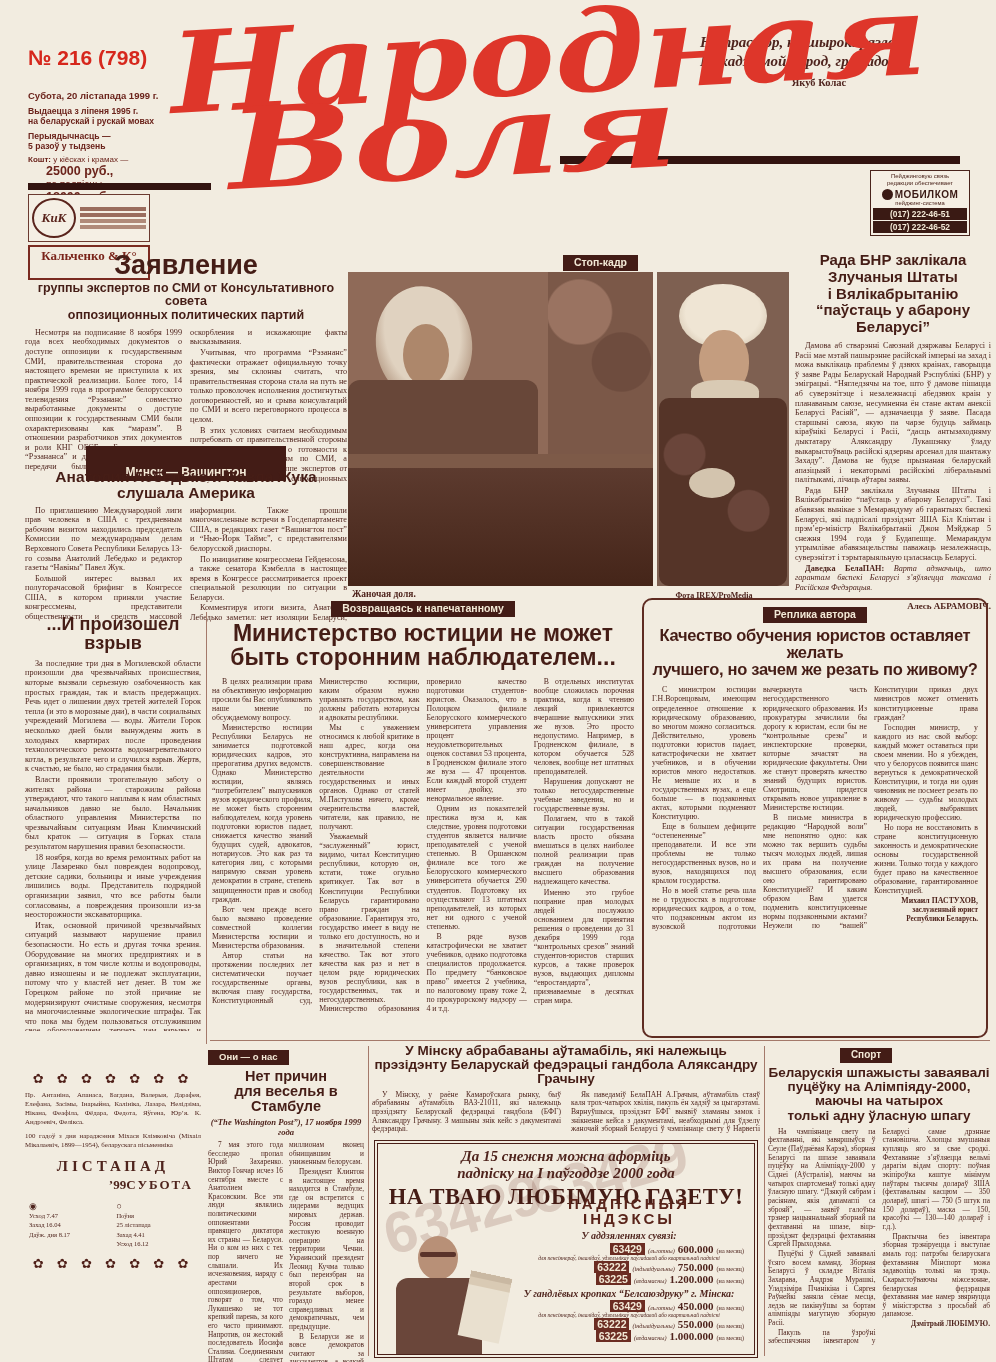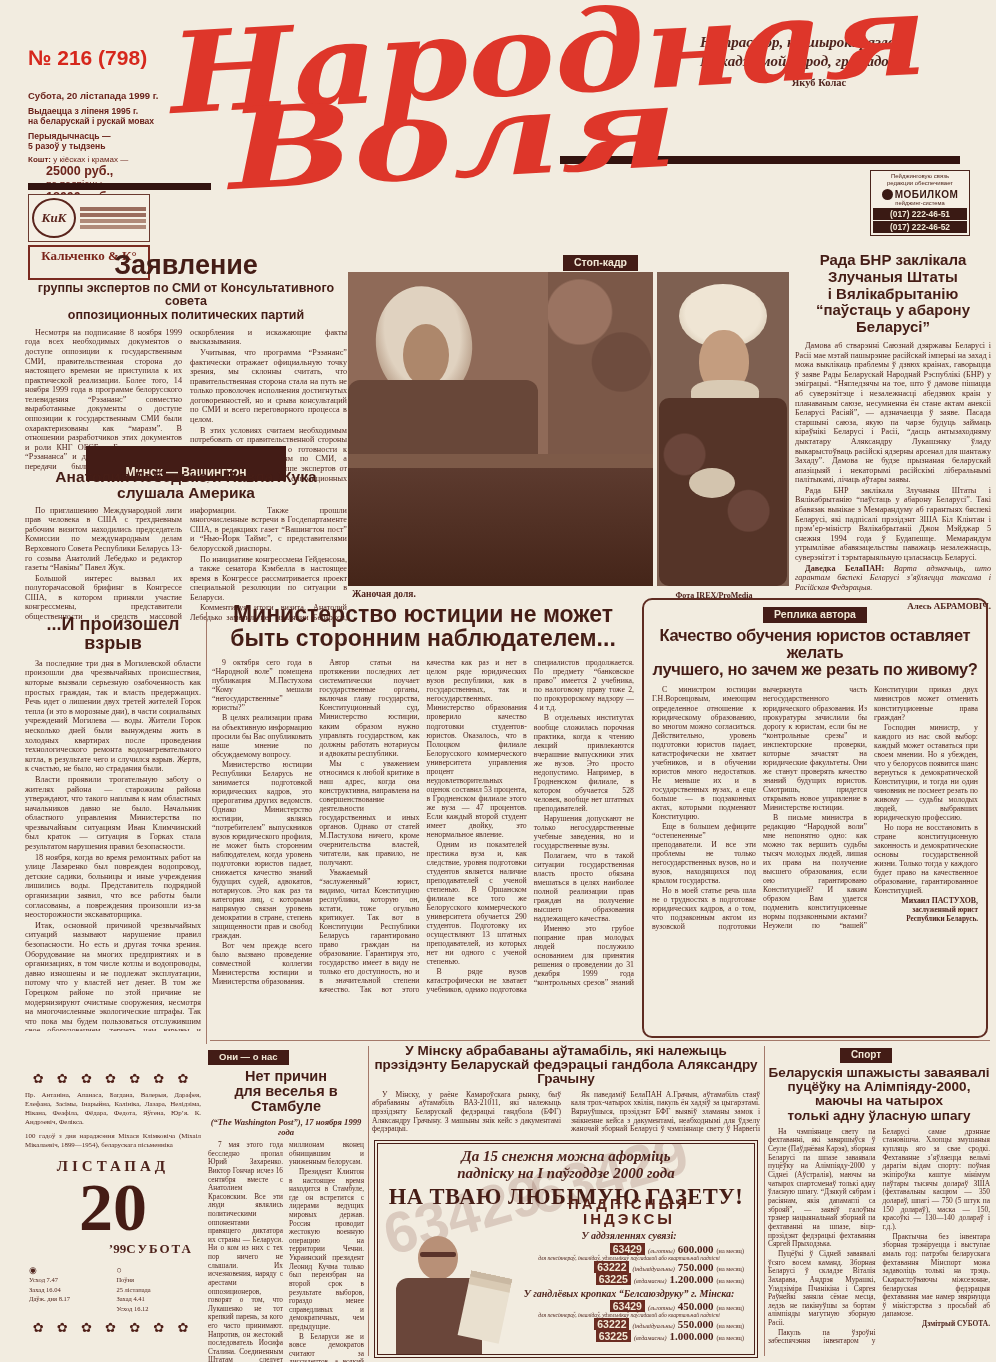--- a/index.html
+++ b/index.html
@@ -173,26 +173,26 @@
     <div class="jtext" style="margin-top:6px;height:372px;font-size:8.2px;">
       <p>За последние три дня в Могилевской области произошли два чрезвычайных происшествия, которые вызвали серьезную озабоченность как простых граждан, так и власть предержащих. Речь идет о лишении двух третей жителей Горок тепла (и это в морозные дни), в части социальных учреждений Могилева — воды. Жители Горок несколько дней были вынуждены жить в холодных квартирах после проведения технологического ремонта водонагревательного котла, в результате чего и случился взрыв. Жертв, к счастью, не было, но страдания были.</p>
         <p>Власти проявили трогательную заботу о жителях района — старожилы района утверждают, что такого наплыва к нам областных начальников давно не было. Начальник областного управления Министерства по чрезвычайным ситуациям Иван Климчинский был краток — ситуация в Горках стала результатом нарушения правил безопасности.</p>
       <p>18 ноября, когда во время ремонтных работ на улице Лазаренко был поврежден водопровод, детские садики, больницы и иные учреждения лишились воды. Представитель подрядной организации заявил, что все работы были согласованы, а повреждения произошли из-за неосторожности экскаваторщика.</p>
         <p>Итак, основной причиной чрезвычайных ситуаций называют нарушение правил безопасности. Но есть и другая точка зрения. Оборудование на многих предприятиях и в организациях, в том числе котлы и водопроводы, давно изношены и не подлежат эксплуатации, потому что у властей нет денег. В том же Горецком районе по этой причине не модернизируют очистные сооружения, несмотря на многочисленные экологические штрафы. Так что пока мы будем пользоваться отслужившим свое оборудованием, терпеть нам взрывы и повреждения.</p>
 
     </div>
   </div>
 
   <div class="abs" style="left:212px;top:598px;width:422px;">
+    <div class="ctr"><span class="kicker">Возвращаясь к напечатанному</span></div>
     <div class="hl" style="font-size:23px;margin-top:4px;">
       <div>Министерство юстиции не может</div>
         <div>быть сторонним наблюдателем...</div>
     </div>
     <div class="jtext cols4" style="margin-top:8px;height:338px;font-size:7.8px;line-height:1.16;">
-      <p>9 октября сего года в “Народной воле” помещена публикация М.Пастухова “Кому мешали “негосударственные” юристы?”</p>
         <p>В целях реализации права на объективную информацию просили бы Вас опубликовать наше мнение по обсуждаемому вопросу.</p>
         <p>Министерство юстиции Республики Беларусь не занимается подготовкой юридических кадров, это прерогатива других ведомств. Однако Министерство юстиции, являясь “потребителем” выпускников вузов юридического профиля, не может быть сторонним наблюдателем, когда уровень подготовки юристов падает, снижается качество знаний будущих судей, адвокатов, нотариусов. Это как раз та категория лиц, с которыми напрямую связан уровень демократии в стране, степень защищенности прав и свобод граждан.</p>
       <p>Вот чем прежде всего было вызвано проведение совместной коллегии Министерства юстиции и Министерства образования.</p>
         <p>Автор статьи на протяжении последних лет систематически поучает государственные органы, включая главу государства, Конституционный суд, Министерство юстиции, каким образом нужно управлять государством, как должны работать нотариусы и адвокаты республики.</p>
         <p>Мы с уважением относимся к любой критике в наш адрес, когда она конструктивна, направлена на совершенствование деятельности государственных и иных органов. Однако от статей М.Пастухова ничего, кроме очернительства властей, читатели, как правило, не получают.</p>
       <p>Уважаемый “заслуженный” юрист, видимо, читал Конституцию республики, которую он, кстати, тоже огульно критикует. Так вот в Конституции Республики Беларусь гарантировано право граждан на образование. Гарантируя это, государство имеет в виду не только его доступность, но и в значительной степени качество. Так вот этого качества как раз и нет в целом ряде юридических вузов республики, как в государственных, так и негосударственных. Министерство образования проверило качество подготовки студентов-юристов. Оказалось, что в Полоцком филиале Белорусского коммерческого университета управления процент неудовлетворительных оценок составил 53 процента, в Гродненском филиале этого же вуза — 47 процентов. Если каждый второй студент имеет двойку, это ненормальное явление.</p>
         <p>Одним из показателей престижа вуза и, как следствие, уровня подготовки студентов является наличие преподавателей с ученой степенью. В Оршанском филиале все того же Белорусского коммерческого университета обучается 290 студентов. Подготовку их осуществляют 13 штатных преподавателей, из которых нет ни одного с ученой степенью.</p>
         <p>В ряде вузов катастрофически не хватает учебников, однако подготовка специалистов продолжается. По предмету “банковское право” имеется 2 учебника, по налоговому праву тоже 2, по прокурорскому надзору — 4 и т.д.</p>
       <p>В отдельных институтах вообще сложилась порочная практика, когда к чтению лекций привлекаются вчерашние выпускники этих же вузов. Это просто недопустимо. Например, в Гродненском филиале, в котором обучается 528 человек, вообще нет штатных преподавателей.</p>
         <p>Нарушения допускают не только негосударственные учебные заведения, но и государственные вузы.</p>
@@ -222,21 +222,20 @@
 
   <div class="hline" style="left:210px;top:1040px;width:780px;"></div>
   <div class="vline" style="left:368px;top:1046px;height:310px;"></div>
   <div class="vline" style="left:764px;top:1046px;height:310px;"></div>
 
   <div class="abs" style="left:25px;top:1072px;width:176px;">
     <div class="flowers">✿ ✿ ✿ ✿ ✿ ✿ ✿</div>
     <div class="jtext" style="font-size:6.9px;margin-top:6px;line-height:1.3;">Пр. Антаніна, Апанаса, Багдана, Валерыя, Дарафея, Елефана, Засімы, Інарыйна, Калініка, Лазара, Нелідзіма, Нікана, Феафіла, Фёдара, Федота, Яўгена, Юр’я. К. Андрэевіч, Фелікса.</div>
     <div class="jtext" style="font-size:6.9px;margin-top:5px;line-height:1.3;">100 гадоў з дня нараджэння Міхася Клімковіча (Міхаіл Мікалаевіч, 1899—1954), беларускага пісьменніка</div>
     <div class="ctr b" style="font-size:15px;letter-spacing:4px;margin-top:8px;">ЛІСТАПАД</div>
-    <div class="ctr b" style="font-size:68px;line-height:.95;color:#451c15;">20</div>
     <div style="display:flex;justify-content:flex-end;padding:0 8px;margin-top:2px;">
       <span class="b" style="font-size:13px;">’99</span>
       <span class="b" style="font-size:13px;letter-spacing:2px;">СУБОТА</span>
     </div>
     <div style="display:flex;justify-content:space-between;margin-top:8px;padding:0 4px;">
       <div style="width:48%;">
         <div style="font-size:9px;">◉</div>
         <div style="font-size:6.5px;line-height:1.45;">
           <div>Усход 7.47</div>
           <div>Захад 16.04</div>
@@ -352,17 +351,17 @@
       <div>Беларускія шпажысты заваявалі</div>
         <div>пуцёўку на Алімпіяду-2000,</div>
       <div>маючы на чатырох</div>
         <div>толькі адну ўласную шпагу</div>
     </div>
     <div class="jtext cols2" style="margin-top:5px;height:232px;font-size:7.4px;column-gap:7px;line-height:1.17;">
       <p>На чэмпіянаце свету па фехтаванні, які завяршыўся ў Сеуле (Паўднёвая Карэя), зборная Беларусі па шпазе заваявала пуцёўку на Алімпіяду-2000 у Сіднеі (Аўстралія), маючы на чатырох спартсменаў толькі адну ўласную шпагу. “Дзякуй сябрам і расіянам, якія дапамаглі са зброяй”, — заявіў галоўны трэнер нацыянальнай зборнай па фехтаванні на шпазе, віцэ-прэзідэнт федэрацыі фехтавання Сяргей Прыходзька.</p>
         <p>Пуцёўкі ў Сідней заваявалі ўсяго восем каманд. Зборная Беларусі ў складзе Віталія Захарава, Андрэя Мурашкі, Уладзіміра Пчанікіна і Сяргея Раўнейкі заняла сёмае месца, ледзь не пакінуўшы за бортам алімпіяды магутную зборную Расіі.</p>
       <p>Пакуль па ўзроўні забеспячэння інвентаром у Беларусі самае дрэннае становішча. Хлопцы змушаныя купляць яго за свае сродкі. Фехтаванне з’яўляецца вельмі дарагім відам спорту: поўная экіпіроўка каштуе мінімум паўтары тысячы долараў ЗША (фехтавальны касцюм — 350 долараў, шпагі — 750 (5 штук па 150 долараў), маска — 150, красоўкі — 130—140 долараў і г.д.).</p>
         <p>Практычна без інвентара зборная трэніруецца і выступае амаль год: патрэбы беларускага фехтавання Мінспорт можа задаволіць толькі на трэць. Скарыстоўваючы міжсезонне, беларуская федэрацыя фехтавання мае намер звярнуцца ў міністэрства з просьбай аб дапамозе.</p>
-      <p class="sig">Дзмітрый СУБОТА.</p>
+      <p class="sig">Дзмітрый ЛЮБІМУЮ.</p>
     </div>
   </div>
 
 </div>
 
 </body></html>

